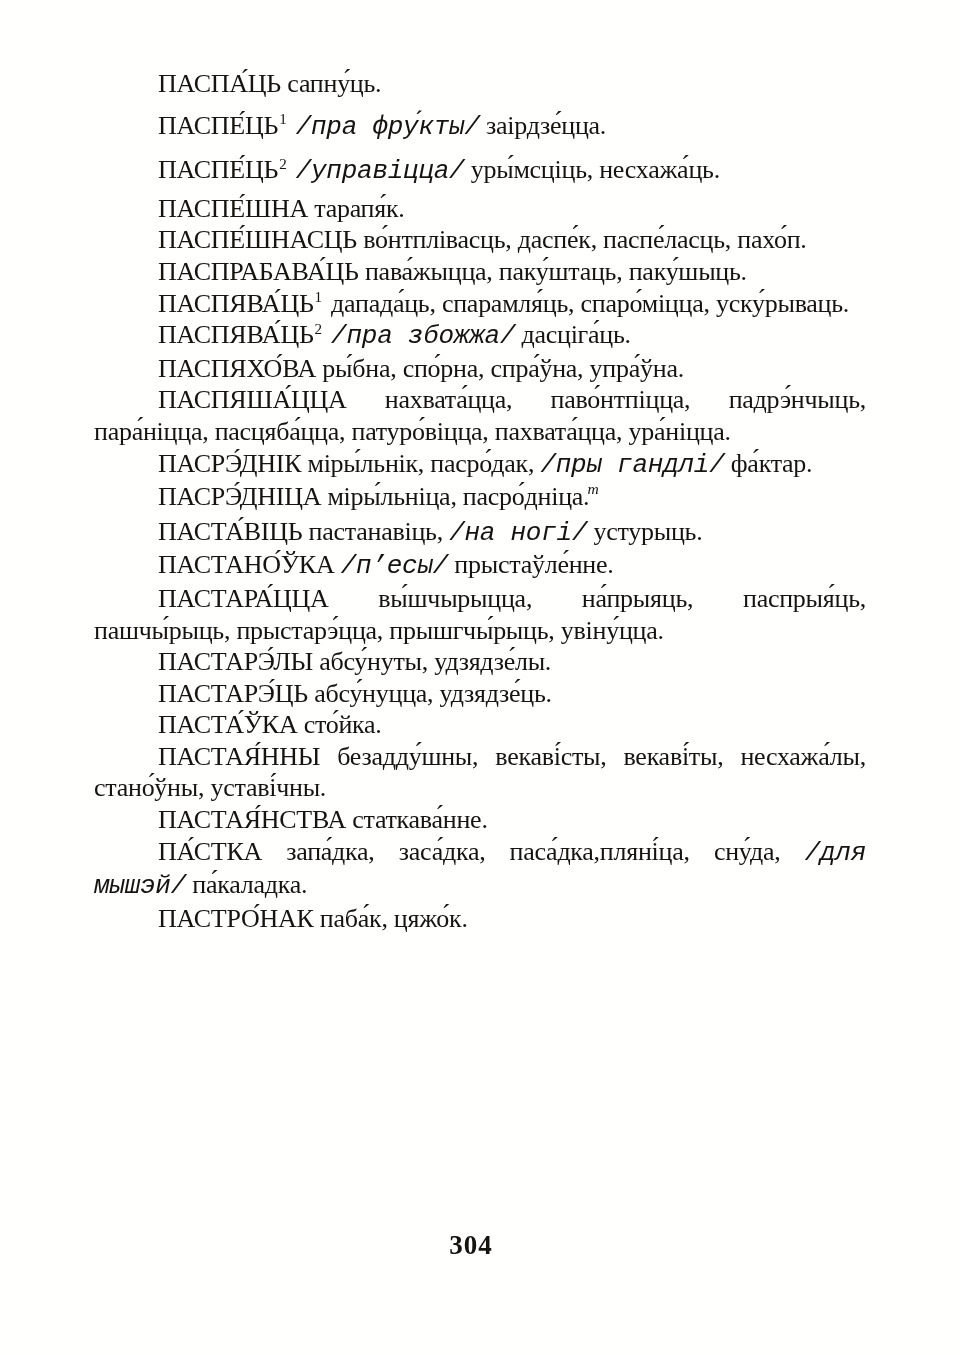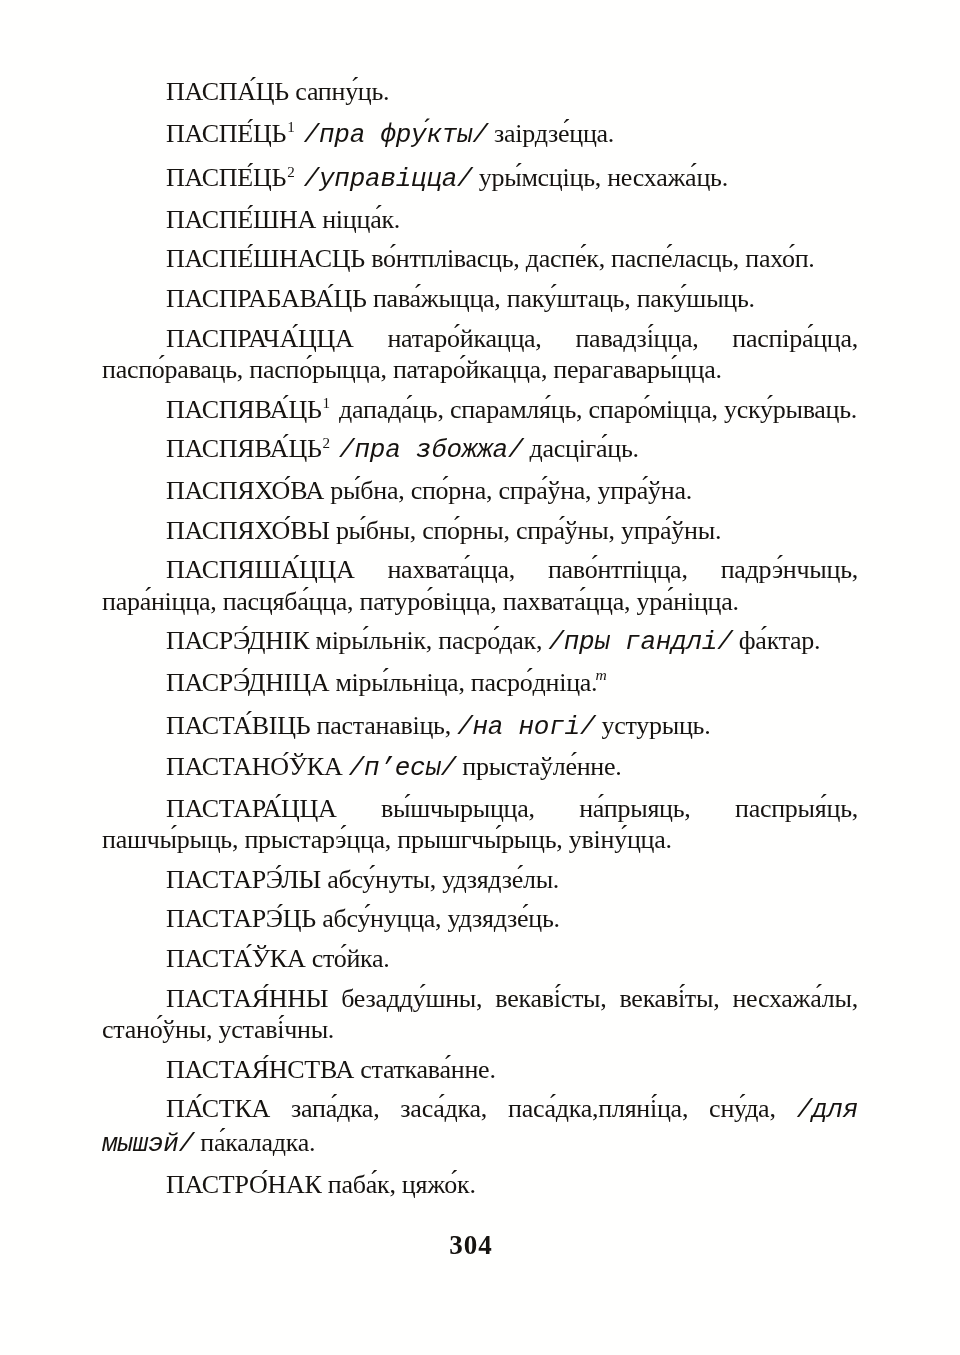--- a/index.html
+++ b/index.html
@@ -20,21 +20,21 @@
     position: absolute;
     left: 94px;
     top: 68px;
     width: 772px;
     font-size: 26px;
     line-height: 31.6px;
     text-align: justify;
     letter-spacing: -0.01em;
   }
   p.entry {
-    margin: 8px;
+    margin: 0;
     padding: 0;
     text-indent: 64px;
   }
   
   p.entry:nth-child(2) { margin-top: 10px; }
   p.entry:nth-child(3) { margin-top: 11px; }
   p.entry:nth-child(4) { margin-top: 5px; }
   .head {
     font-weight: 400;
   }
@@ -70,28 +70,26 @@
   }
 </style>
 </head>
 <body>
 
 <div class="page">
   <div class="text-block">
       <p class="entry"><span class="head">ПАСПА́ЦЬ</span><span> сапну́ць.</span></p>
       <p class="entry"><span class="head">ПАСПЕ́ЦЬ</span><sup class="hnum">1</sup><span> </span><span class="it">/пра фру́кты/</span><span> заірдзе́цца.</span></p>
       <p class="entry"><span class="head">ПАСПЕ́ЦЬ</span><sup class="hnum">2</sup><span> </span><span class="it">/управіцца/</span><span> уры́мсціць, несхажа́ць.</span></p>
-      <p class="entry"><span class="head">ПАСПЕ́ШНА</span><span> ніцца́к.</span></p>
+      <p class="entry"><span class="head">ПАСПЕ́ШНА</span><span> тарапя́к.</span></p>
       <p class="entry"><span class="head">ПАСПЕ́ШНАСЦЬ</span><span> во́нтплівасць, даспе́к, паспе́ласць, пахо́п.</span></p>
       <p class="entry"><span class="head">ПАСПРАБАВА́ЦЬ</span><span> пава́жыцца, паку́штаць, паку́шыць.</span></p>
-      <p class="entry"><span class="head">ПАСПРАЧА́ЦЦА</span><span> натаро́йкацца, павадзі́цца, паспіра́цца, паспо́раваць, паспо́рыцца, патаро́йкацца, перагавары́цца.</span></p>
       <p class="entry"><span class="head">ПАСПЯВА́ЦЬ</span><sup class="hnum">1</sup><span> дапада́ць, спарамля́ць, спаро́міцца, уску́рываць.</span></p>
       <p class="entry"><span class="head">ПАСПЯВА́ЦЬ</span><sup class="hnum">2</sup><span> </span><span class="it">/пра збожжа/</span><span> дасціга́ць.</span></p>
       <p class="entry"><span class="head">ПАСПЯХО́ВА</span><span> ры́бна, спо́рна, спра́ўна, упра́ўна.</span></p>
-      <p class="entry"><span class="head">ПАСПЯХО́ВЫ</span><span> ры́бны, спо́рны, спра́ўны, упра́ўны.</span></p>
       <p class="entry"><span class="head">ПАСПЯША́ЦЦА</span><span> нахвата́цца, паво́нтпіцца, падрэ́нчыць, пара́ніцца, пасцяба́цца, патуро́віцца, пахвата́цца, ура́ніцца.</span></p>
       <p class="entry"><span class="head">ПАСРЭ́ДНІК</span><span> міры́льнік, пасро́дак, </span><span class="it">/пры гандлі/</span><span> фа́ктар.</span></p>
       <p class="entry"><span class="head">ПАСРЭ́ДНІЦА</span><span> міры́льніца, пасро́</span><span class="over">т</span><span>дніца.</span></p>
       <p class="entry"><span class="head">ПАСТА́ВІЦЬ</span><span> пастанавіць, </span><span class="it">/на ногі/</span><span> устурыць.</span></p>
       <p class="entry"><span class="head">ПАСТАНО́ЎКА</span><span> </span><span class="it">/п’есы/</span><span> прыстаўле́нне.</span></p>
       <p class="entry"><span class="head">ПАСТАРА́ЦЦА</span><span> вы́шчырыцца, на́прыяць, паспрыя́ць, пашчы́рыць, прыстарэ́цца, прышгчы́рыць, увіну́цца.</span></p>
       <p class="entry"><span class="head">ПАСТАРЭ́ЛЫ</span><span> абсу́нуты, удзядзе́лы.</span></p>
       <p class="entry"><span class="head">ПАСТАРЭ́ЦЬ</span><span> абсу́нуцца, удзядзе́ць.</span></p>
       <p class="entry"><span class="head">ПАСТА́ЎКА</span><span> сто́йка.</span></p>
       <p class="entry"><span class="head">ПАСТАЯ́ННЫ</span><span> безадду́шны, векаві́сты, векаві́ты, несхажа́лы, стано́ўны, уставі́чны.</span></p>

